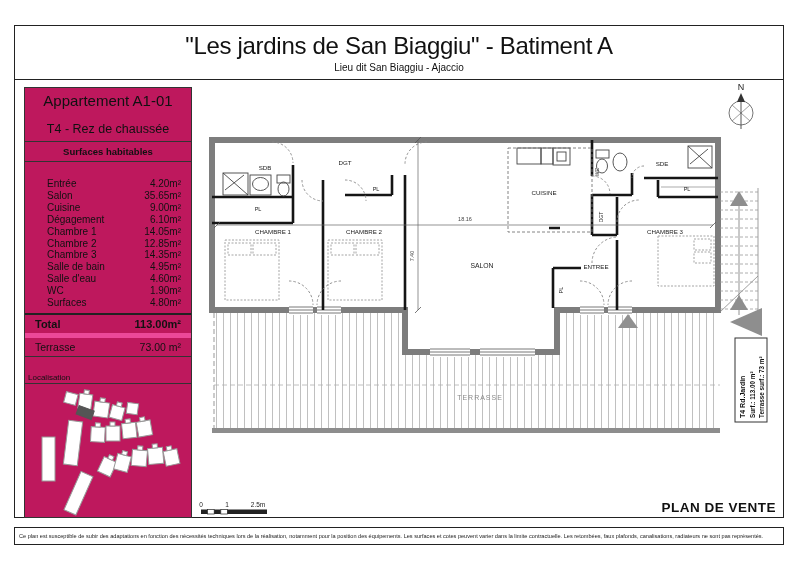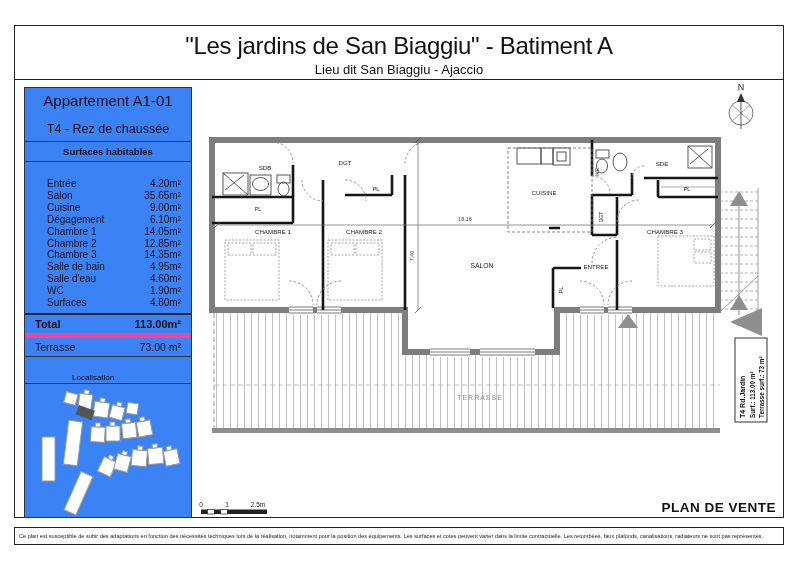--- a/index.html
+++ b/index.html
@@ -2,34 +2,34 @@
 <html><head>
 <meta charset="utf-8">
 <style>
   html,body{margin:0;padding:0;background:#ddd;}
   .page{position:relative;width:800px;height:566px;background:#fff;
         font-family:"Liberation Sans","DejaVu Sans",sans-serif;color:#111;overflow:hidden;}
   .abs{position:absolute;}
   .outer-frame{left:14px;top:25px;width:770px;height:493px;border:1.5px solid #222;box-sizing:border-box;}
   .header{left:14px;top:25px;width:770px;height:55px;border-bottom:1.5px solid #222;box-sizing:border-box;text-align:center;}
   .title{font-size:24px;letter-spacing:-0.3px;margin-top:7px;}
-  .subtitle{font-size:13px;margin-top:2px;}
+  .subtitle{font-size:10px;margin-top:2px;}
   .sidebar{left:24px;top:87px;width:168px;height:431px;border:1px solid #333;box-sizing:border-box;
-           display:flex;flex-direction:column;background:#3b82f6;}
+           display:flex;flex-direction:column;background:#be185d;}
   .apt-box{border-bottom:1px solid #333;text-align:center;padding:4px 0 5px;}
   .apt-title{font-size:15px;}
   .apt-sub{font-size:12.5px;margin-top:13px;}
   .surf-title{border-bottom:1px solid #333;text-align:center;font-weight:bold;font-size:9.5px;padding:4px 0;}
   .rooms{padding:16px 10px 4px;}
   .room-row{display:flex;justify-content:space-between;font-size:10px;line-height:11.9px;padding-left:12px;}
   .total-row{border-top:2px solid #222;border-bottom:5px solid #ec4899;display:flex;justify-content:space-between;
              font-weight:bold;font-size:11px;padding:3px 10px;}
   .ter-row{border-bottom:1px solid #333;display:flex;justify-content:space-between;font-size:10.5px;padding:3px 10px;}
   .flex-spacer{flex:1;}
-  .loc-label{font-size:8px;padding:2px 3px 1px;margin-left:44px;}
+  .loc-label{font-size:8px;padding:2px 3px 1px;}
   .map-box{border-top:1px solid #333;height:133px;}
   .plan-svg{left:192px;top:80px;width:594px;height:439px;}
   .footer{left:14px;top:527px;width:770px;height:18px;border:1px solid #222;box-sizing:border-box;
           overflow:hidden;display:flex;align-items:center;padding:0 4px;}
   .footer-text{font-size:6px;white-space:nowrap;transform:scaleX(0.93);transform-origin:left center;color:#222;}
   svg text{font-family:"Liberation Sans","DejaVu Sans",sans-serif;}
 </style>
 </head>
 <body>
 

